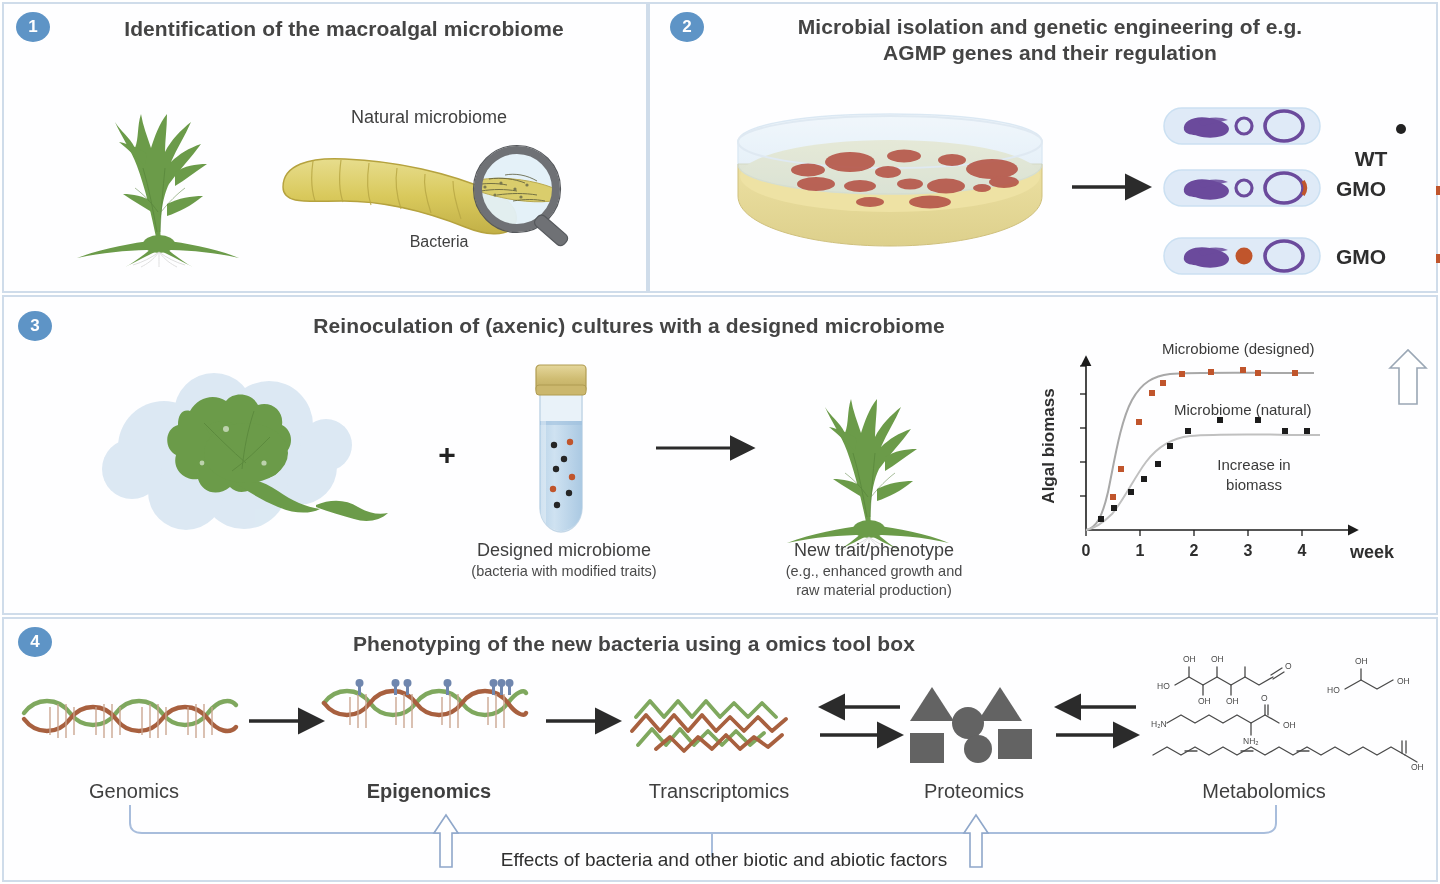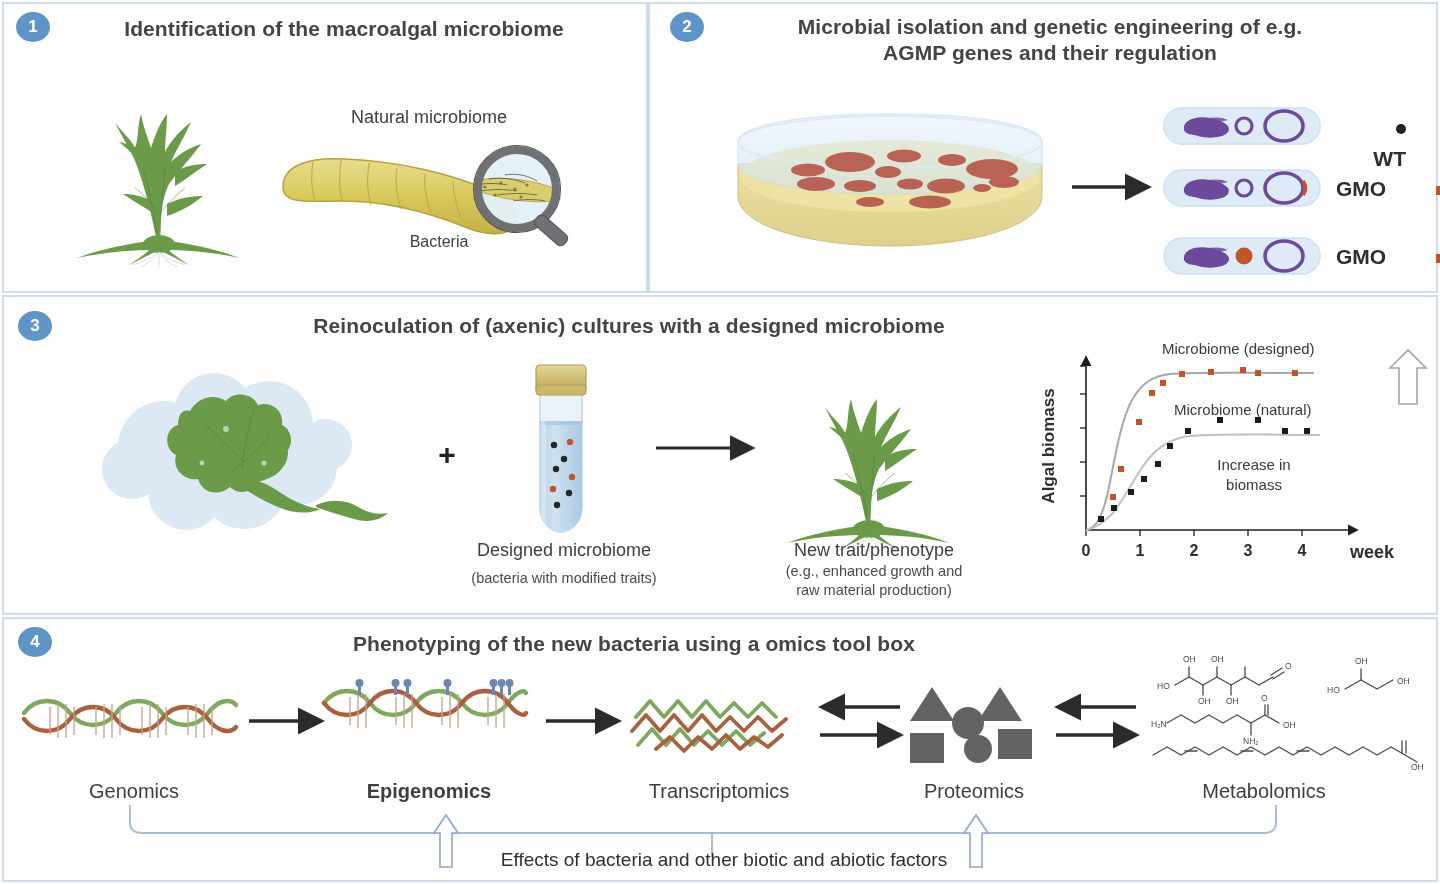--- a/index.html
+++ b/index.html
@@ -204,21 +204,21 @@
     <div>
       <svg style="position:absolute;left:512px;top:98px;" width="160" height="48" viewBox="0 0 160 48">
         <rect x="2" y="6" width="156" height="36" rx="18" fill="#dfeaf7" stroke="#cbe0f2" stroke-width="1.5"></rect>
         <g fill="#6b4a9c">
           <path d="M22 28 C20 18 34 13 48 16 C62 19 70 24 66 30 C62 36 46 37 36 34 C30 32 24 33 22 28 Z"></path>
           <path d="M36 20 C44 15 58 14 66 18 C58 20 48 22 40 24 Z" opacity=".85"></path>
         </g>
         <circle cx="82" cy="24" r="8" fill="none" stroke="#6b4a9c" stroke-width="3.2"></circle>
         <ellipse cx="122" cy="24" rx="19" ry="15" fill="none" stroke="#6b4a9c" stroke-width="3.6"></ellipse>
       </svg>
-      <div class="lbl" style="left:686px;top:110px;width:70px;text-align:right;font-weight:600;font-size:21px;color:#2e2e2e;margin-top:32px;">WT</div>
+      <div class="lbl" style="left:686px;top:110px;width:70px;text-align:center;font-weight:600;font-size:21px;color:#2e2e2e;margin-top:32px;">WT</div>
       <svg style="position:absolute;left:744px;top:118px;" width="14" height="14">
         <circle cx="7" cy="7" r="5" fill="#222222"></circle>
       </svg>
     </div>
 
     <div>
       <svg style="position:absolute;left:512px;top:160px;" width="160" height="48" viewBox="0 0 160 48">
         <rect x="2" y="6" width="156" height="36" rx="18" fill="#dfeaf7" stroke="#cbe0f2" stroke-width="1.5"></rect>
         <g fill="#6b4a9c">
           <path d="M22 28 C20 18 34 13 48 16 C62 19 70 24 66 30 C62 36 46 37 36 34 C30 32 24 33 22 28 Z"></path>
@@ -316,21 +316,21 @@
           <circle cx="27" cy="130" r="3.2" fill="#c0552c"></circle>
           <circle cx="43" cy="134" r="3.2" fill="#262626"></circle>
           <circle cx="31" cy="146" r="3.2" fill="#262626"></circle>
         </g>
         <rect x="15" y="62" width="5" height="112" fill="#ffffff" opacity=".35"></rect>
       </g>
       <rect x="10" y="6" width="50" height="28" rx="4" fill="url(#capGrad)" stroke="#b09c52" stroke-width="1.2"></rect>
       <rect x="10" y="26" width="50" height="10" rx="3" fill="#cbb76d" stroke="#b09c52" stroke-width="1"></rect>
     </svg>
     <div class="lbl" style="left:425px;top:243px;width:270px;">Designed microbiome</div>
-    <div class="lbl sub" style="left:425px;top:273px;width:270px;">(bacteria with modified traits)</div>
+    <div class="lbl sub" style="left:425px;top:266px;width:270px;">(bacteria with modified traits)</div>
 
     <svg style="position:absolute;left:650px;top:140px;" width="110" height="22" viewBox="0 0 110 22">
       <defs>
           <marker id="ah3" markerWidth="8" markerHeight="8" refX="5" refY="4" orient="auto">
         <path d="M0,0 L8,4 L0,8 Z" fill="#2b2b2b"></path>
           </marker>
         </defs>
       <line x1="2" y1="11" x2="92" y2="11" stroke="#2b2b2b" stroke-width="3.2" marker-end="url(#ah3)"></line>
     </svg>
 

